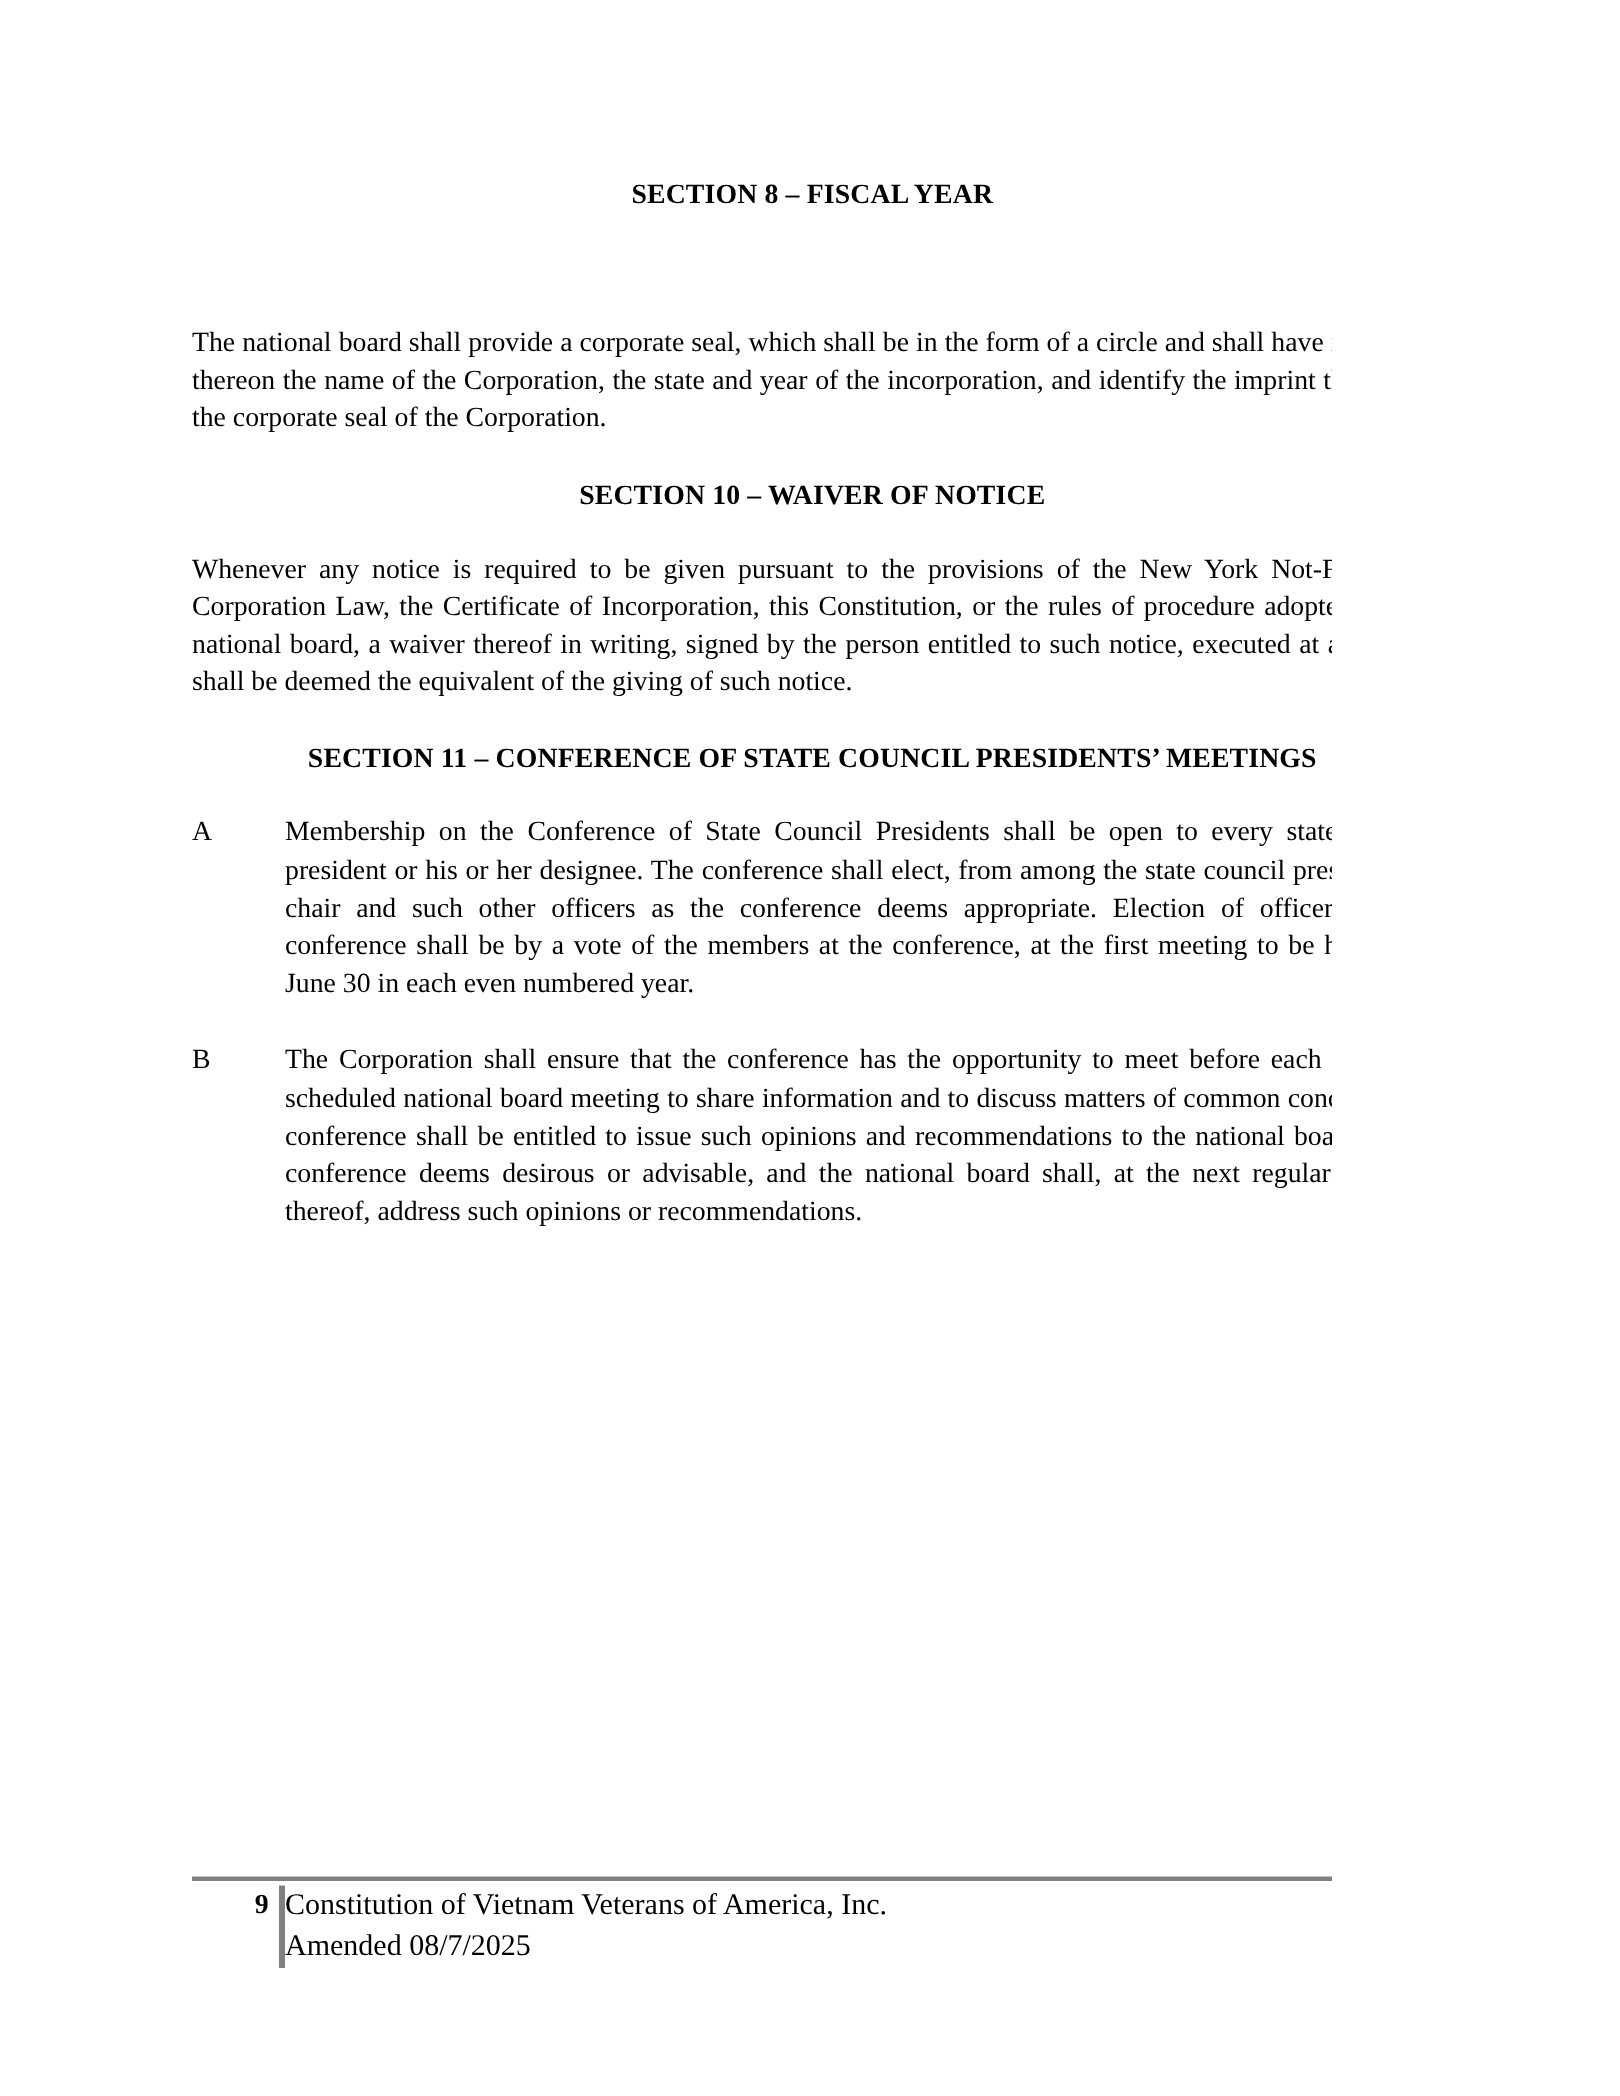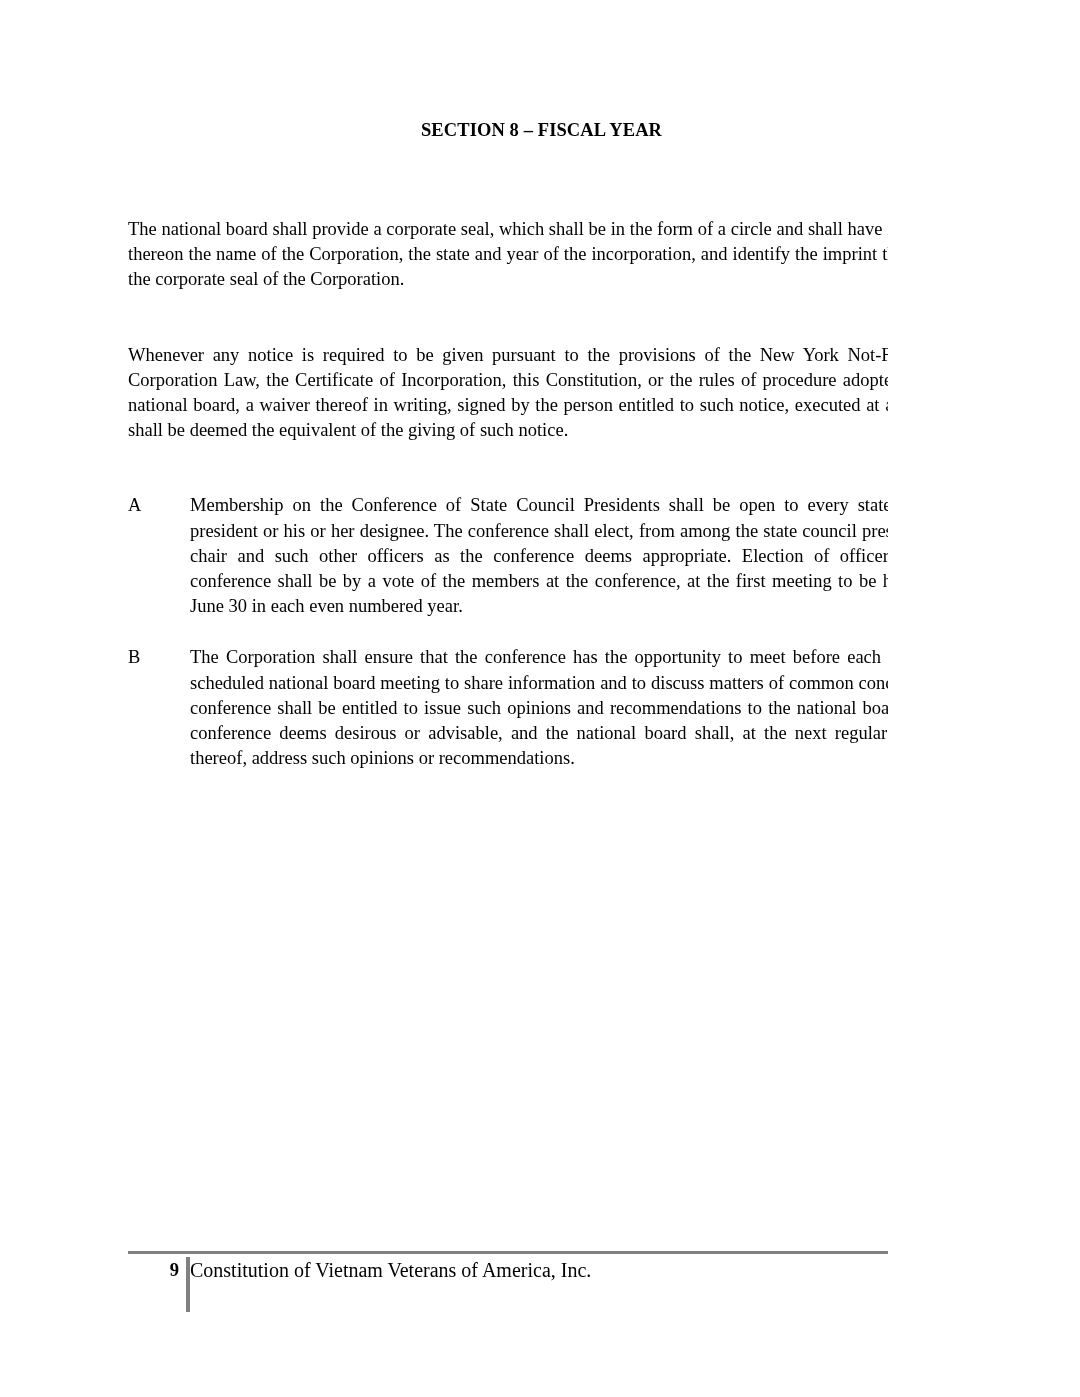--- a/index.html
+++ b/index.html
@@ -128,25 +128,27 @@
     <h2 class="section-heading">SECTION 8 – FISCAL YEAR</h2>
     <div class="gap-after-heading"></div>
 
     <div class="gap-after-para"></div>
 
     <div class="gap-after-heading"></div>
     <p class="body-para">The national board shall provide a corporate seal, which shall be in the form of a circle and shall have inscribed thereon the name of the Corporation, the state and year of the incorporation, and identify the imprint thereof as the corporate seal of the Corporation.</p>
 
     <div class="gap-after-para"></div>
 
+    <h2 class="section-heading">SECTION 10 – WAIVER OF NOTICE</h2>
     <div class="gap-after-heading"></div>
     <p class="body-para">Whenever any notice is required to be given pursuant to the provisions of the New York Not-For-Profit Corporation Law, the Certificate of Incorporation, this Constitution, or the rules of procedure adopted by the national board, a waiver thereof in writing, signed by the person entitled to such notice, executed at any time, shall be deemed the equivalent of the giving of such notice.</p>
 
     <div class="gap-after-para"></div>
 
+    <h2 class="section-heading">SECTION 11 – CONFERENCE OF STATE COUNCIL PRESIDENTS’ MEETINGS</h2>
     <div class="gap-after-heading"></div>
 
     <div class="lettered-block">
       <span class="letter-marker">A</span>
       <span class="lettered-text">Membership on the Conference of State Council Presidents shall be open to every state council president or his or her designee.  The conference shall elect, from among the state council presidents, a chair and such other officers as the conference deems appropriate.  Election of officers of the conference shall be by a vote of the members at the conference, at the first meeting to be held after June 30 in each even numbered year.</span>
     </div>
 
     <div class="gap-between-items"></div>
 
     <div class="lettered-block">
@@ -156,17 +158,18 @@
 
   </div>
 
   <div class="footer">
     <div class="footer-rule"></div>
     <div class="footer-body">
       <div class="footer-page-number">9</div>
       <div class="footer-divider"></div>
       <div class="footer-text">
         <div>Constitution of Vietnam Veterans of America, Inc.</div>
+        <div>Amended 08/7/2025</div>
       </div>
     </div>
   </div>
 
 </div>
 
 </body></html>

